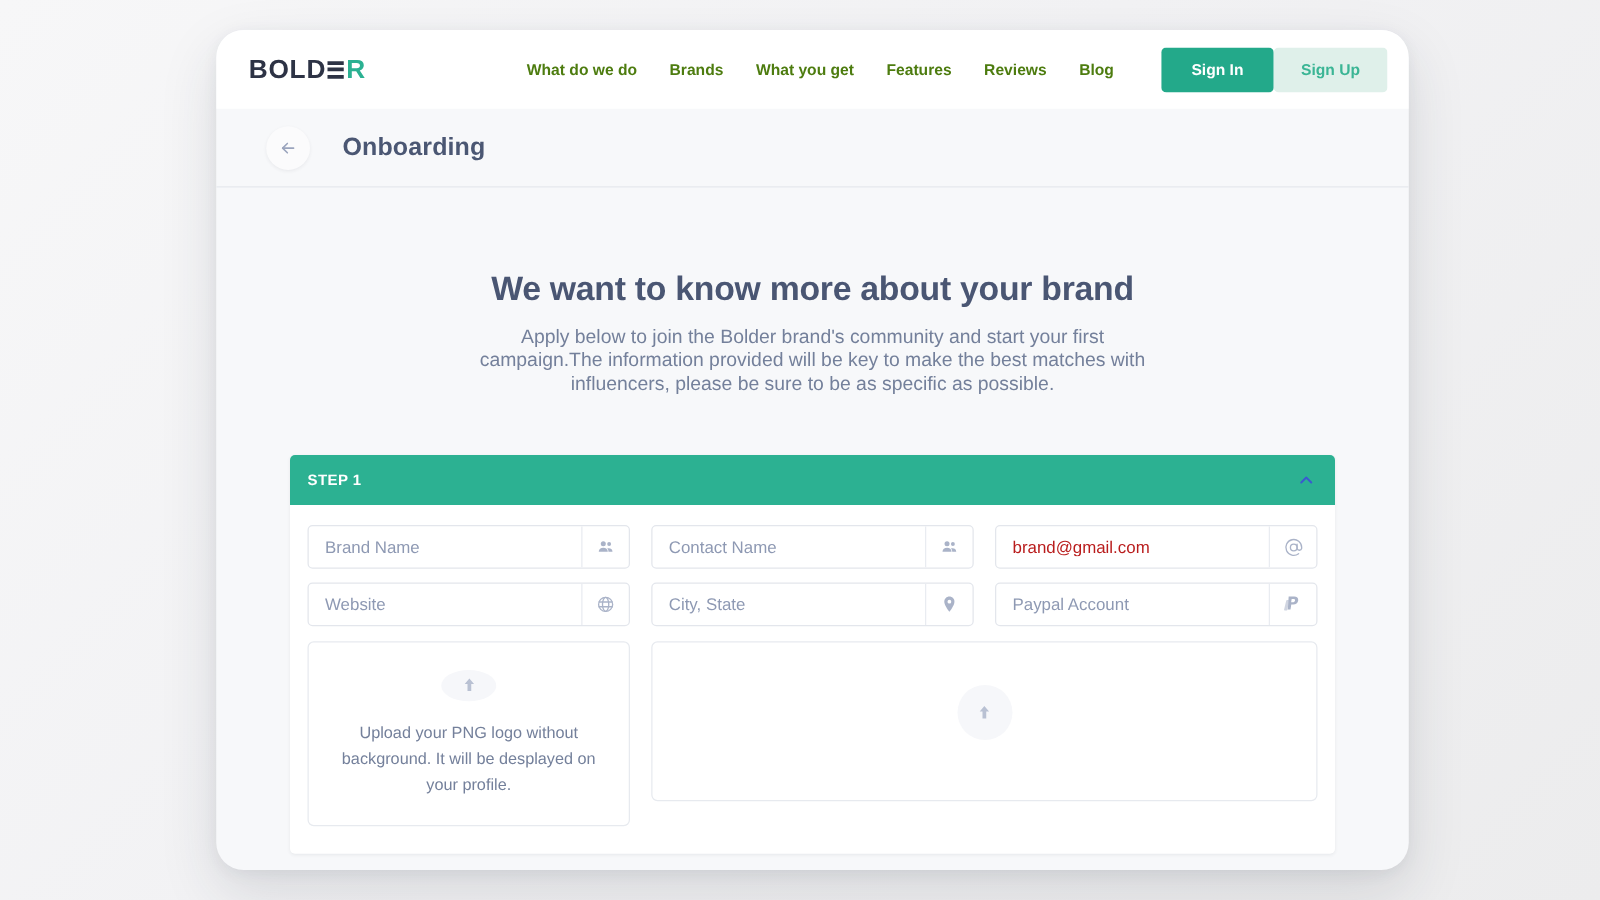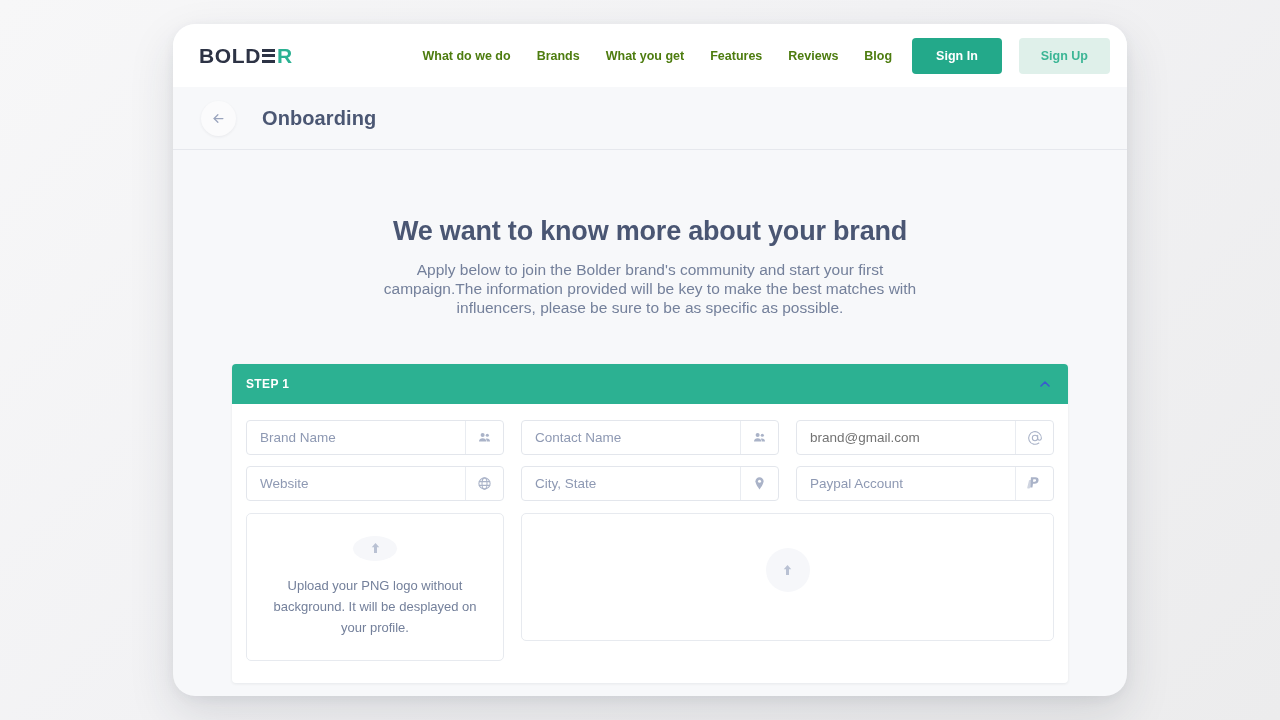--- a/index.html
+++ b/index.html
@@ -73,22 +73,22 @@
     font-size: 12.5px;
     font-weight: 600;
     color: #4d7c0f;
     white-space: nowrap;
     cursor: pointer;
   }
 
   .nav-actions {
     display: flex;
     align-items: center;
-    gap: 17px;
-    margin-left: 12px;
+    gap: 0;
+    margin-left: 30px;
     padding-left: 8px;
   }
   .btn {
     font-size: 12.5px;
     font-weight: 700;
     border-radius: 4px;
     display: inline-flex;
     align-items: center;
     justify-content: center;
     cursor: pointer;
@@ -113,21 +113,21 @@
     border: 1px solid #5fc4aa;
     height: 38px;
     padding: 0 21px;
   }
 
   
   .subheader {
     height: 63px;
     display: flex;
     align-items: center;
-    padding: 0 28px;
+    padding: 0 40px;
     border-bottom: 1px solid #e6e8ed;
   }
   .back-circle {
     width: 35px;
     height: 35px;
     border-radius: 50%;
     background: #fbfbfc;
     box-shadow: 0 1px 3px rgba(40,45,60,.07);
     display: flex;
     align-items: center;
@@ -207,21 +207,21 @@
     background: #fff;
     overflow: hidden;
   }
   .field input {
     flex: 1;
     border: 0;
     outline: 0;
     padding: 0 13px;
     font-family: "Liberation Sans", sans-serif;
     font-size: 13.5px;
-    color: #737373;
+    color: #b91c1c;
     background: transparent;
     min-width: 0;
   }
   .field input::placeholder { color: #8e99b3; }
   .field-icon {
     width: 38px;
     border-left: 1px solid #e9ecf1;
     display: flex;
     align-items: center;
     justify-content: center;

